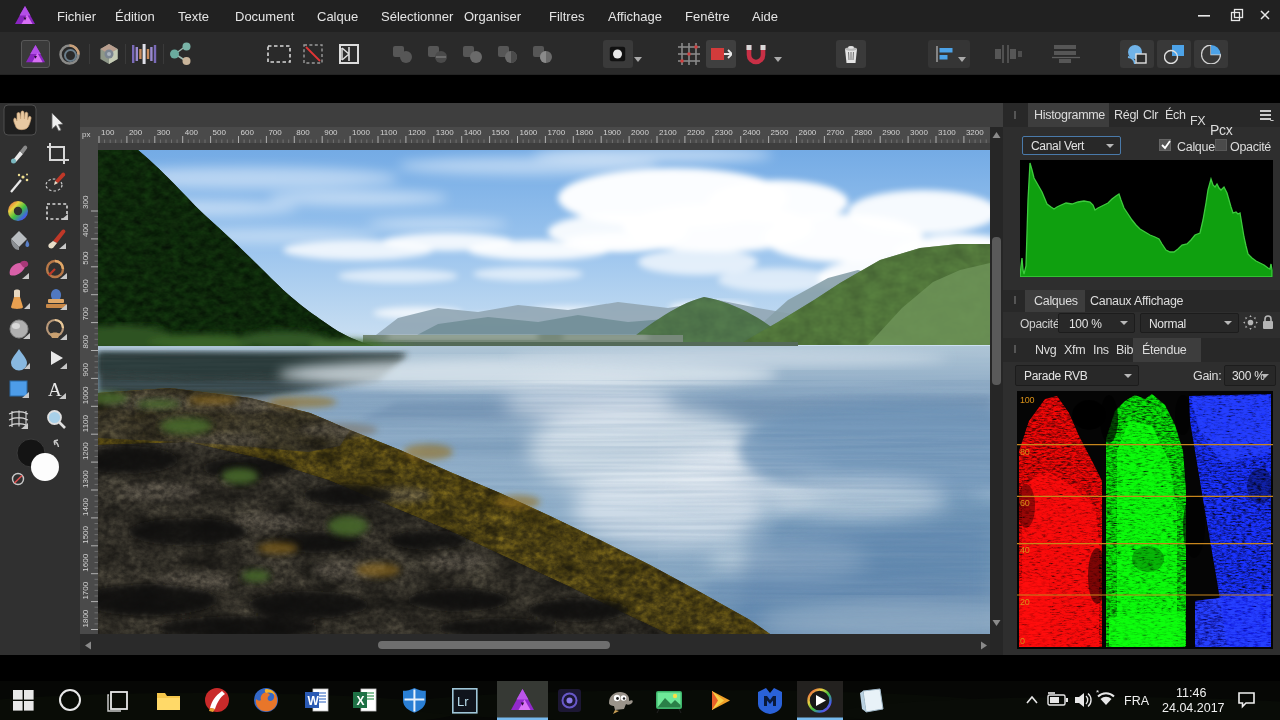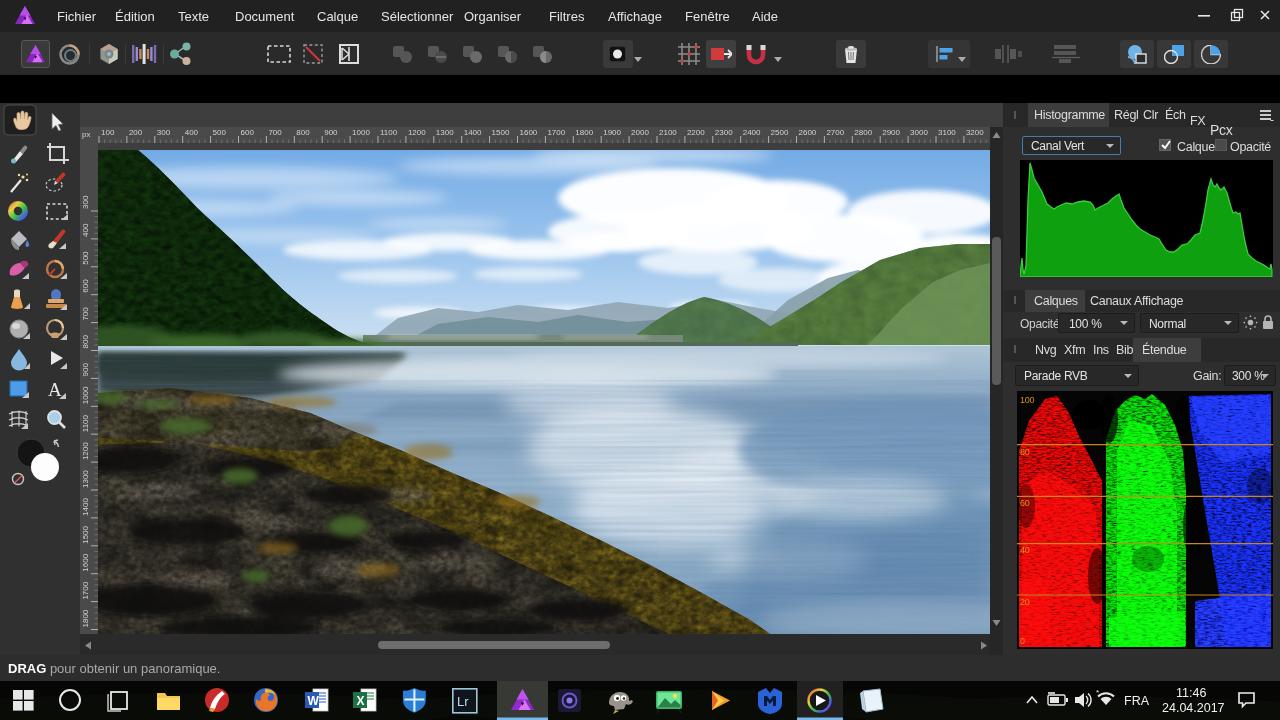--- a/index.html
+++ b/index.html
@@ -1060,23 +1060,20 @@
       <text x="3" y="12">100</text>
           <text x="3" y="64">80</text>
           <text x="3" y="115">60</text>
           <text x="3" y="162">40</text>
           <text x="3" y="214">20</text>
           <text x="3" y="253">0</text>
     </g>
   </svg>
 </div>
 
-<div id="statusbar">
-      <span class="abs" style="left:8px;top:6px"><b style="color:#fff">DRAG</b> pour obtenir un panoramique.</span>
-    </div>
 
 <div id="taskbar">
  <svg width="1280" height="39" viewBox="0 0 1280 39">
   <rect x="0" y="0" width="1280" height="39" fill="#060705"></rect>
   <g opacity="0.5">
           <ellipse cx="200" cy="30" rx="260" ry="18" fill="#0c1208"></ellipse>
           <ellipse cx="700" cy="25" rx="300" ry="16" fill="#0a0f07"></ellipse>
           <ellipse cx="1100" cy="32" rx="260" ry="16" fill="#0c1109"></ellipse>
         </g>
 

